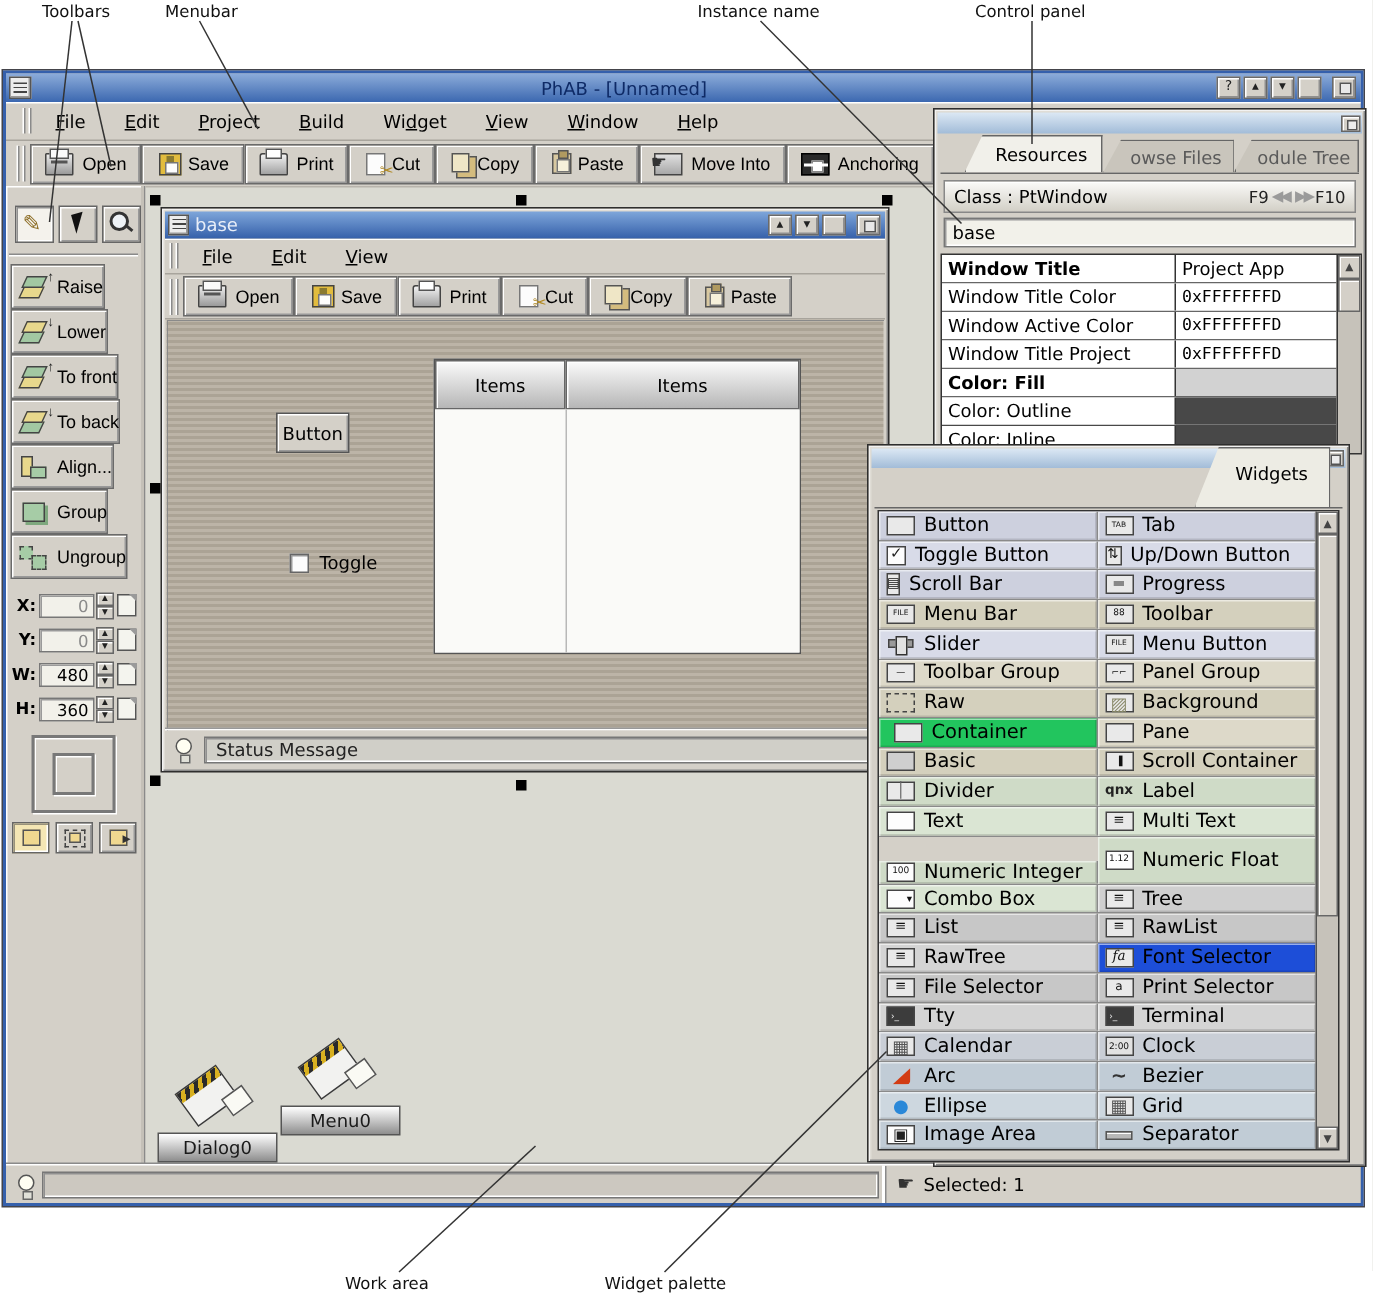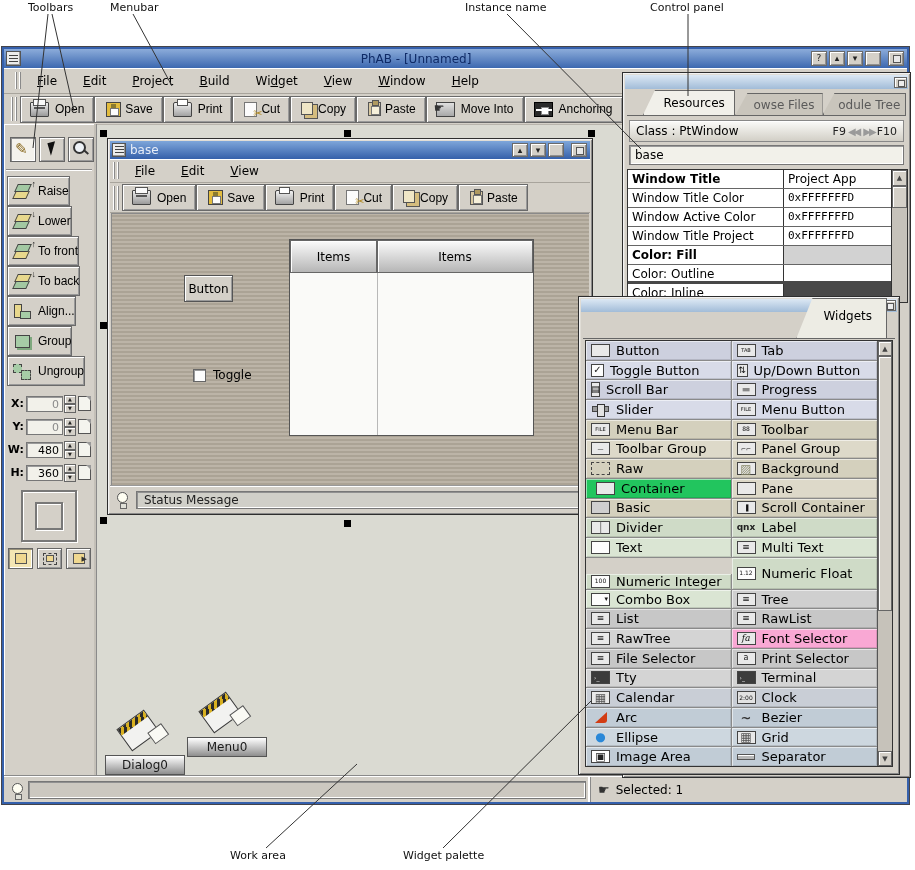--- a/index.html
+++ b/index.html
@@ -576,21 +576,21 @@
             <span class="prop-value">0xFFFFFFFD</span>
           </div>
           <div class="prop-row">
             <span class="prop-name">Window Title Project</span>
             <span class="prop-value">0xFFFFFFFD</span>
           </div>
           <div class="prop-row">
             <span class="prop-name bold">Color: Fill</span>
             <span class="prop-value" style="background: rgb(210, 210, 210); padding: 0px;"></span>
           </div>
-          <div class="prop-row" style="border-bottom-color: rgb(72, 72, 72); flex-direction: column;">
+          <div class="prop-row" style="border-bottom-color: rgb(72, 72, 72);">
             <span class="prop-name">Color: Outline</span>
             <span class="prop-value" style="background: rgb(72, 72, 72); padding: 0px;"></span>
           </div>
           <div class="prop-row" style="border-bottom-color: rgb(72, 72, 72);">
             <span class="prop-name">Color: Inline</span>
             <span class="prop-value" style="background: rgb(72, 72, 72); padding: 0px;"></span>
           </div>
         </div>
       <div class="cp-scroll">
         <span class="scroll-btn">▲</span>
@@ -632,40 +632,40 @@
             <span class="pcell left" style="background: rgb(205, 208, 222);">
               <span class="wic scroll-bar-icon">▤</span>
               <span>Scroll Bar</span>
             </span>
             <span class="pcell" style="background: rgb(205, 208, 222);">
               <span class="wic progress-icon">▬</span>
               <span>Progress</span>
             </span>
           </div>
           <div class="prow">
+            <span class="pcell left" style="background: rgb(212, 208, 189);">
+              <span class="wic menu-bar-icon">FILE</span>
+              <span>Menu Bar</span>
+            </span>
+            <span class="pcell" style="background: rgb(212, 208, 189);">
+              <span class="wic toolbar-icon">88</span>
+              <span>Toolbar</span>
+            </span>
+          </div>
+          <div class="prow">
             <span class="pcell left" style="background: rgb(216, 219, 232);">
               <span class="wic slider-icon"></span>
               <span>Slider</span>
             </span>
             <span class="pcell" style="background: rgb(216, 219, 232);">
               <span class="wic menu-button-icon">FILE</span>
               <span>Menu Button</span>
             </span>
           </div>
           <div class="prow">
-            <span class="pcell left" style="background: rgb(212, 208, 189);">
-              <span class="wic menu-bar-icon">FILE</span>
-              <span>Menu Bar</span>
-            </span>
-            <span class="pcell" style="background: rgb(212, 208, 189);">
-              <span class="wic toolbar-icon">88</span>
-              <span>Toolbar</span>
-            </span>
-          </div>
-          <div class="prow">
             <span class="pcell left" style="background: rgb(221, 217, 201);">
               <span class="wic toolbar-group-icon">—</span>
               <span>Toolbar Group</span>
             </span>
             <span class="pcell" style="background: rgb(221, 217, 201);">
               <span class="wic panel-group-icon">⌐⌐</span>
               <span>Panel Group</span>
             </span>
           </div>
           <div class="prow">
@@ -746,21 +746,21 @@
             <span class="pcell" style="background: rgb(199, 199, 199);">
               <span class="wic rawlist-icon">≡</span>
               <span>RawList</span>
             </span>
           </div>
           <div class="prow">
             <span class="pcell left" style="background: rgb(212, 212, 212);">
               <span class="wic rawtree-icon">≡</span>
               <span>RawTree</span>
             </span>
-            <span class="pcell" style="background: #f9a8d4;">
+            <span class="pcell" style="background: #1d4ed8;">
               <span class="wic font-selector-icon">fa</span>
               <span>Font Selector</span>
             </span>
           </div>
           <div class="prow">
             <span class="pcell left" style="background: rgb(199, 199, 199);">
               <span class="wic file-selector-icon">≡</span>
               <span>File Selector</span>
             </span>
             <span class="pcell" style="background: rgb(199, 199, 199);">

